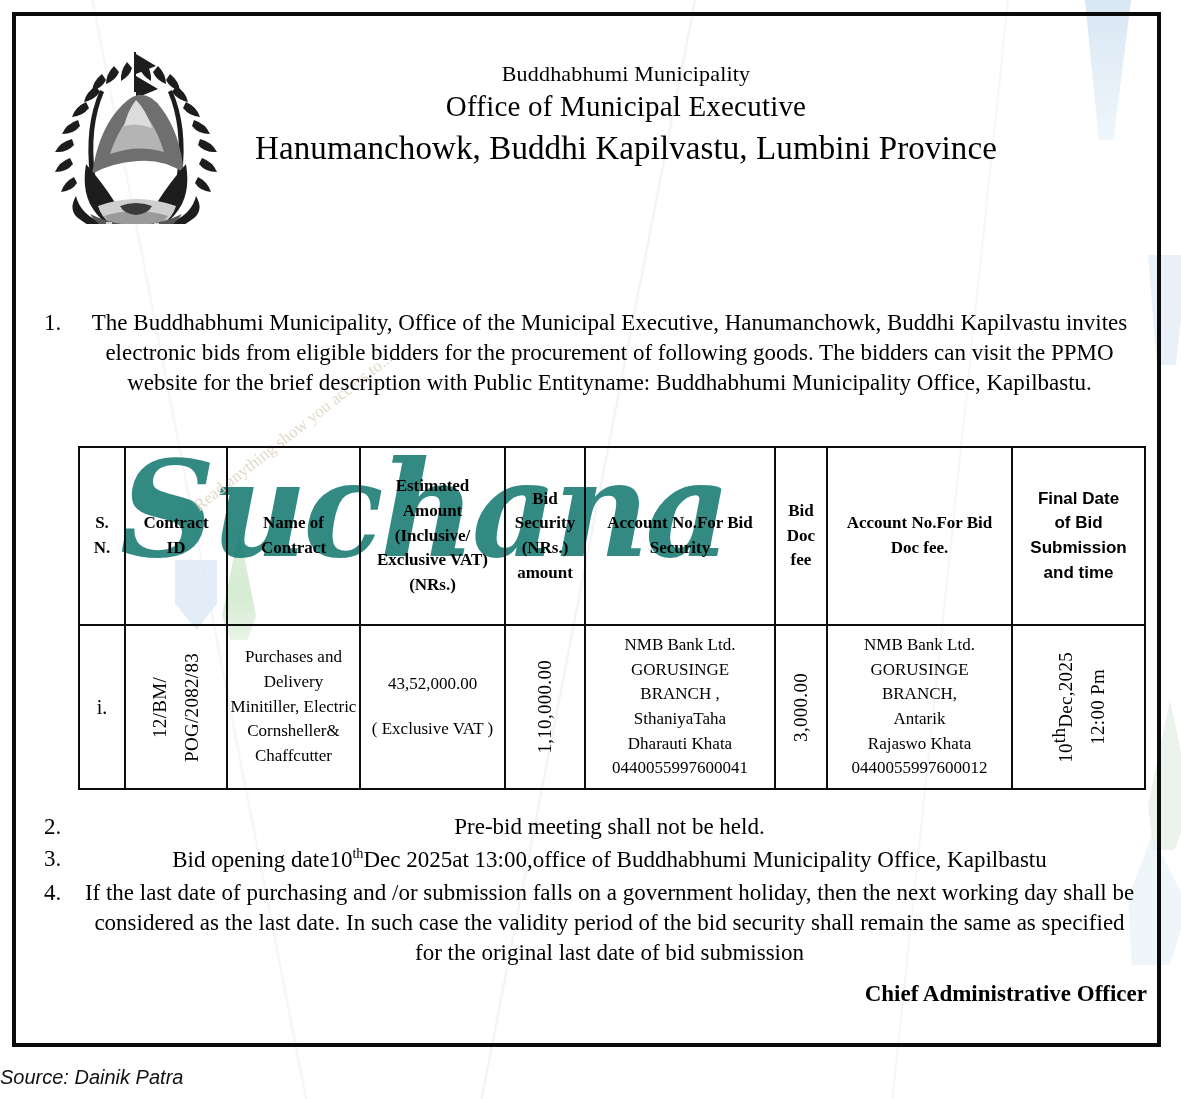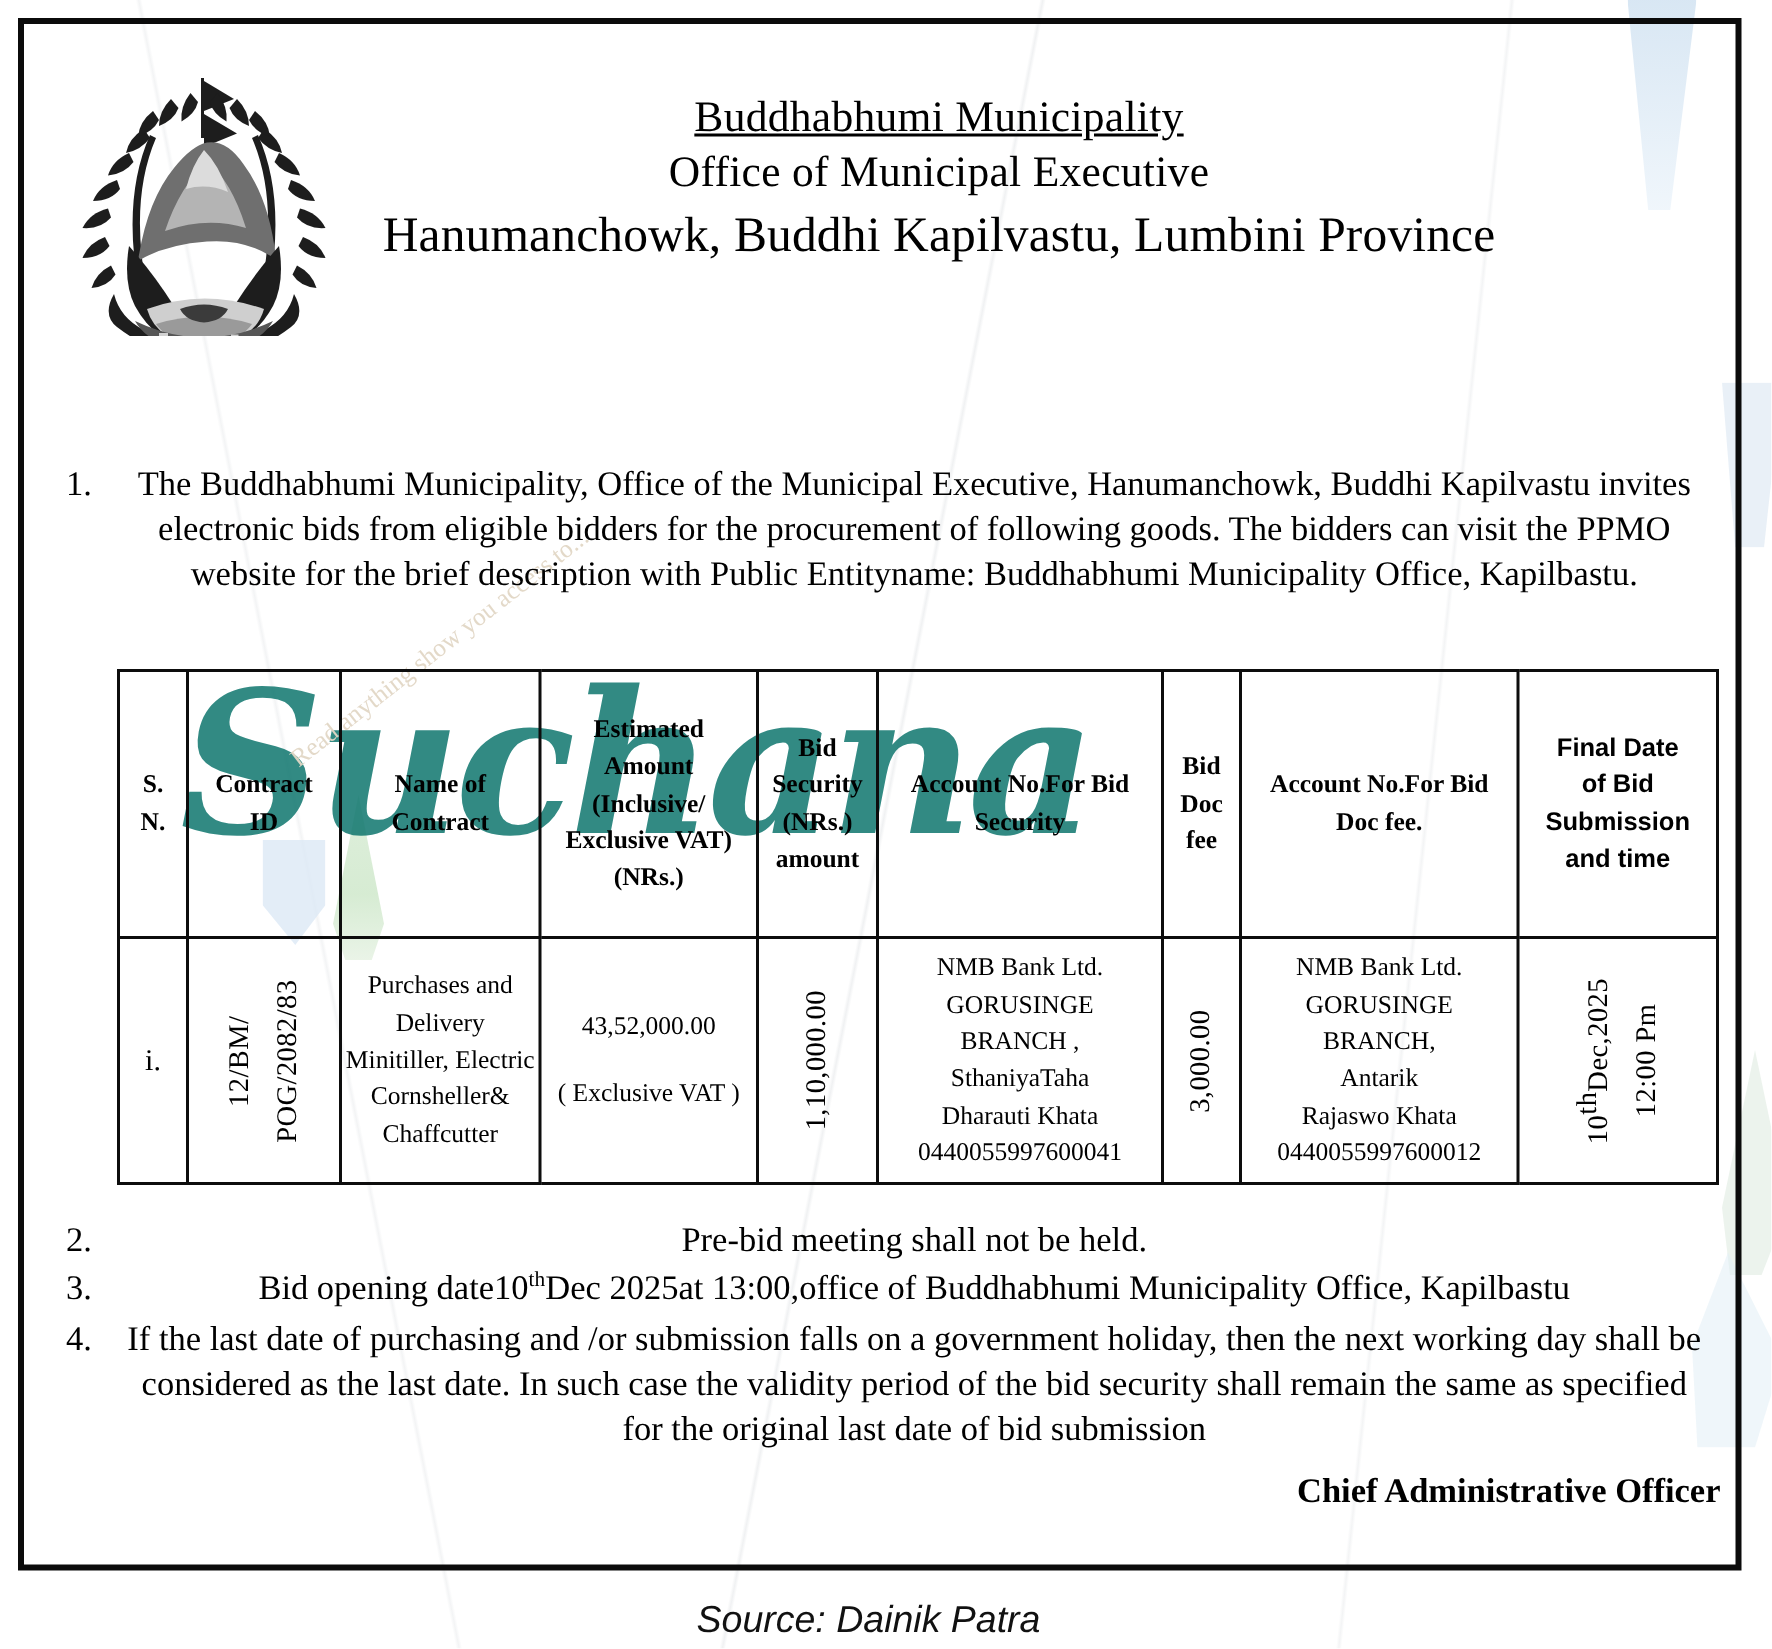--- a/index.html
+++ b/index.html
@@ -81,21 +81,21 @@
   .inner{position:relative;width:100%;height:100%;}
 
   
   .emblem{
     position:absolute;left:34px;top:30px;width:172px;height:178px;
   }
   .emblem svg{display:block;width:172px;height:178px;}
 
   
   .hdr{position:absolute;left:210px;top:44px;width:800px;text-align:center;}
-  .hdr-l1{font-size:29px;line-height:1.28;letter-spacing:.2px;text-decoration:underline;}
+  .hdr-l1{font-size:22px;line-height:1.28;letter-spacing:.2px;}
   .hdr-l2{font-size:29px;line-height:1.28;letter-spacing:.2px;}
   .hdr-l3{font-size:33px;line-height:1.30;margin-top:2px;letter-spacing:.1px;}
 
   .banner{
     position:absolute;left:203px;top:196px;width:785px;height:42px;
     background:#070707;color:#fff;
     display:flex;align-items:center;justify-content:center;
     font-weight:700;font-size:27px;letter-spacing:.6px;
   }
 
@@ -159,23 +159,23 @@
   .vert-one span{font-size:19px;}
 
   
   .sig{
     position:absolute;right:10px;top:965px;
     font-size:23px;font-weight:700;
   }
 
   .source{
     position:absolute;left:0;top:1066px;width:1158px;
-    text-align:center;
+    text-align:left;
     font-family:"Liberation Sans", sans-serif;
-    font-style:italic;font-size:25px;color:#111;
+    font-style:italic;font-size:20px;color:#111;
     z-index:3;
   }
 </style>
 </head>
 <body>
 
 <div class="paper-streaks"></div>
 
 <div class="wm-wrap">
   <div class="wm-arrowTop"></div>

